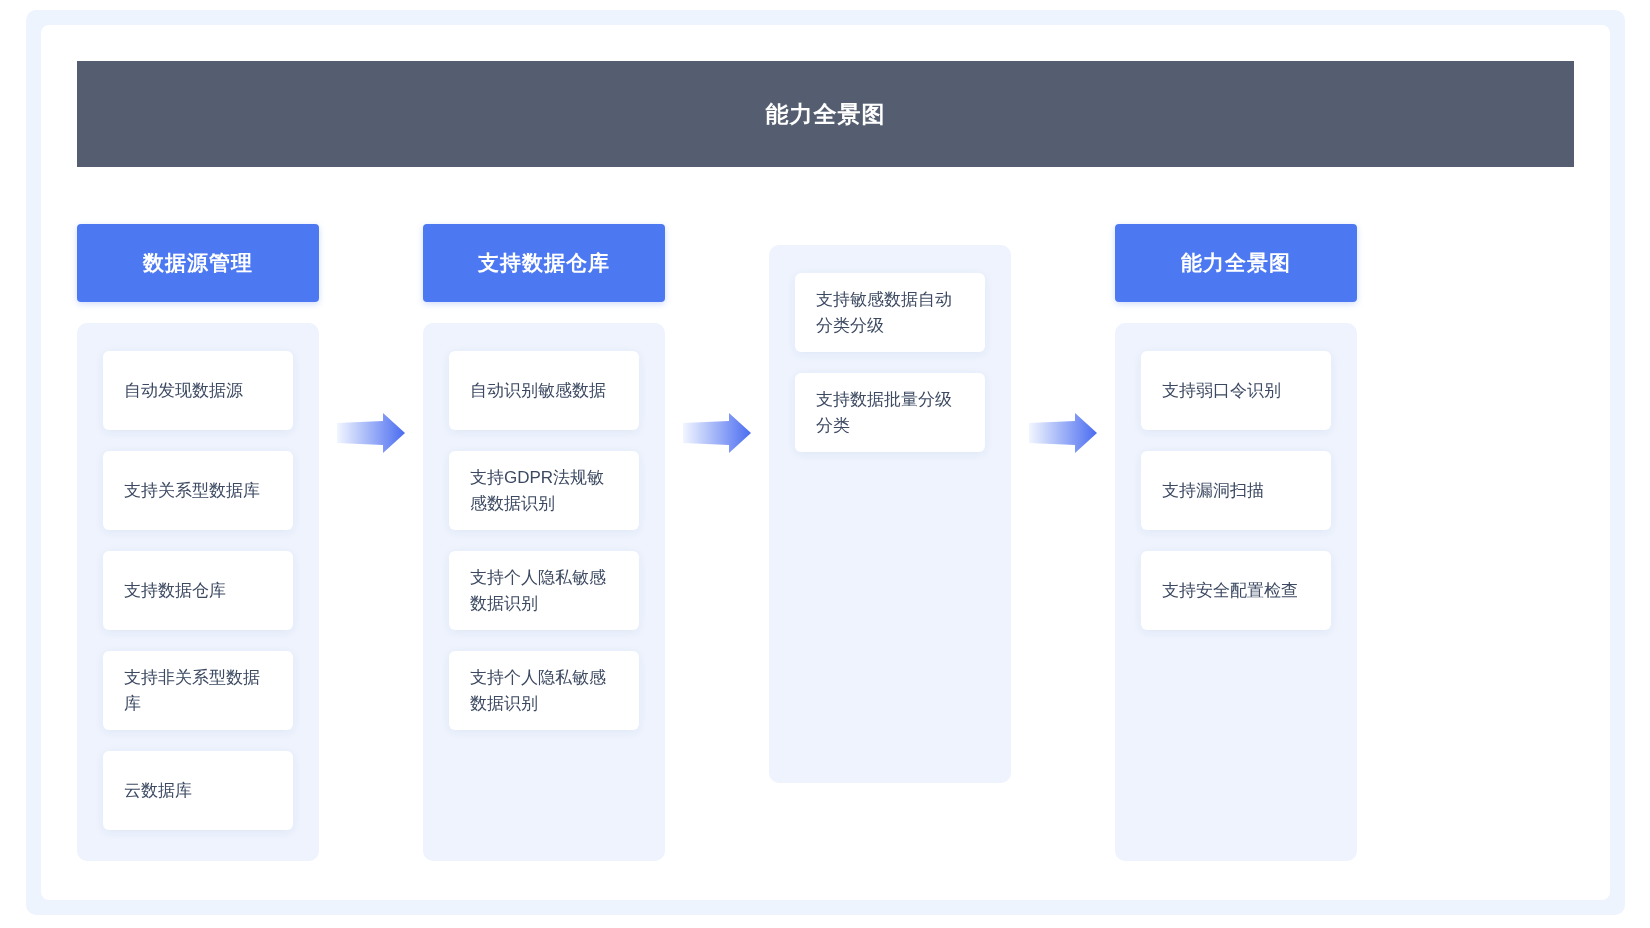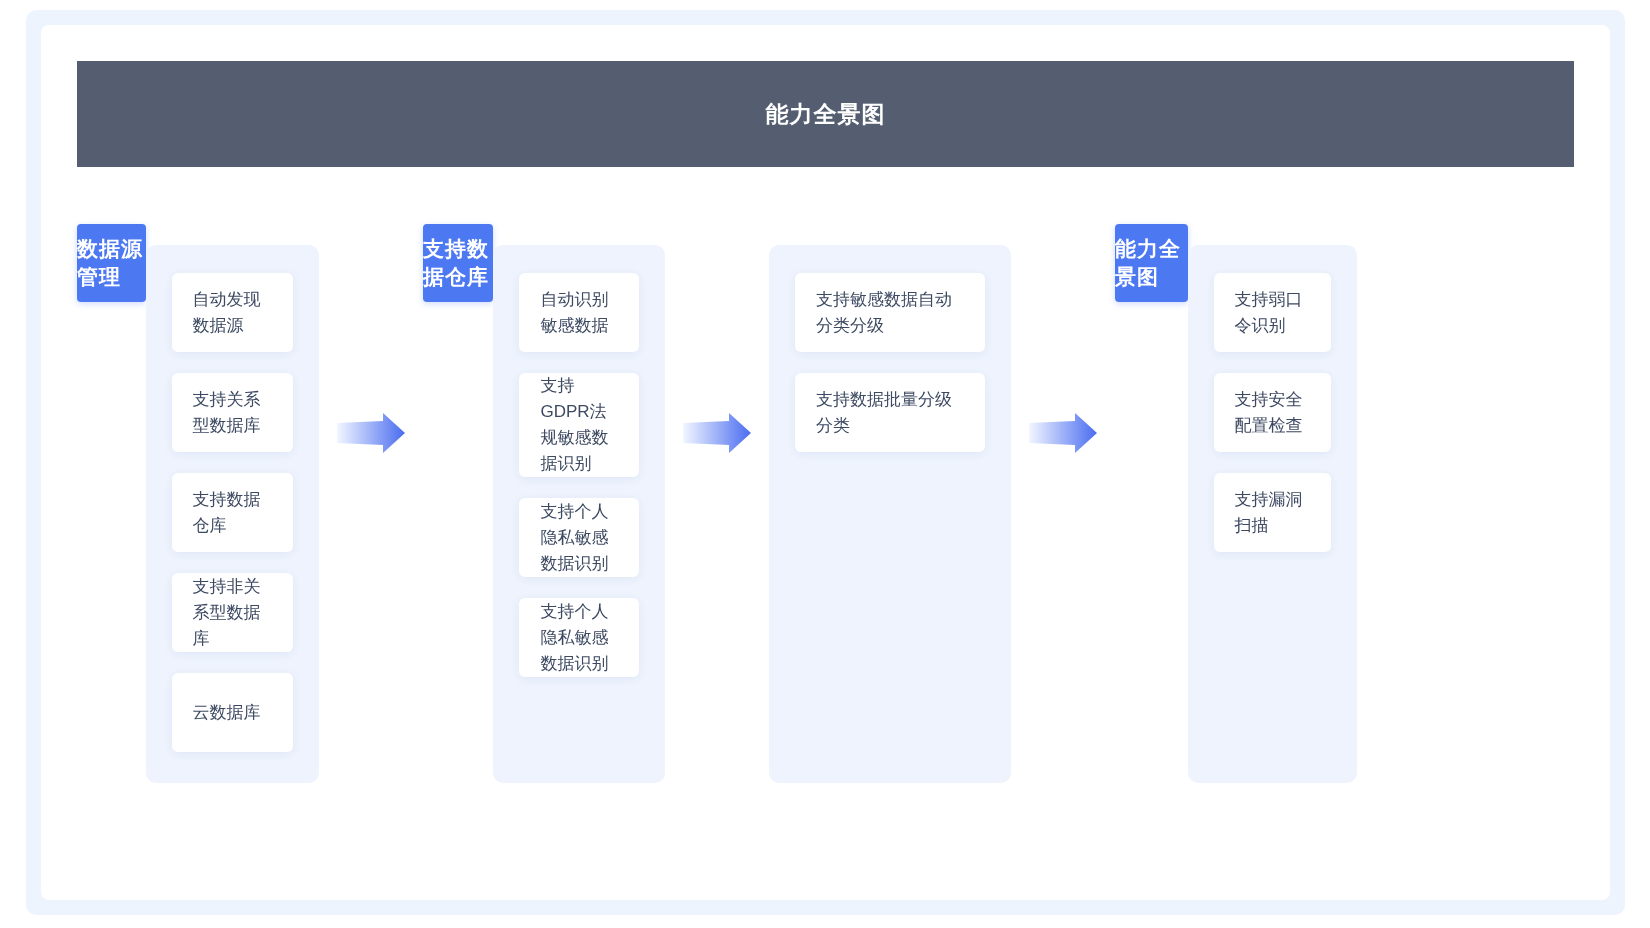--- a/index.html
+++ b/index.html
@@ -37,21 +37,21 @@
   }
   .columns-row {
     margin-top:57px;
     display:flex;
     align-items:flex-start;
   }
   .column {
     flex:none;
     width:242px;
     display:flex;
-    flex-direction:row;
+    flex-direction:column;
   }
   .col-header {
     height:78px;
     background:#4c78f2;
     border-radius:4px;
     display:flex; align-items:center; justify-content:center;
     color:#ffffff;
     font-size:21px;
     font-weight:bold;
     letter-spacing:1px;
@@ -191,23 +191,23 @@
         </svg>
       </div>
 
       <div class="column">
         <div class="col-header">能力全景图</div>
         <div class="panel">
           <div class="feature-card">
               <span class="feature-text">支持弱口令识别</span>
             </div>
           <div class="feature-card">
+              <span class="feature-text">支持漏洞扫描</span>
+            </div>
+          <div class="feature-card">
               <span class="feature-text">支持安全配置检查</span>
-            </div>
-          <div class="feature-card">
-              <span class="feature-text">支持漏洞扫描</span>
             </div>
         </div>
       </div>
 
     </div>
   </div>
 </div>
 
 </body></html>

